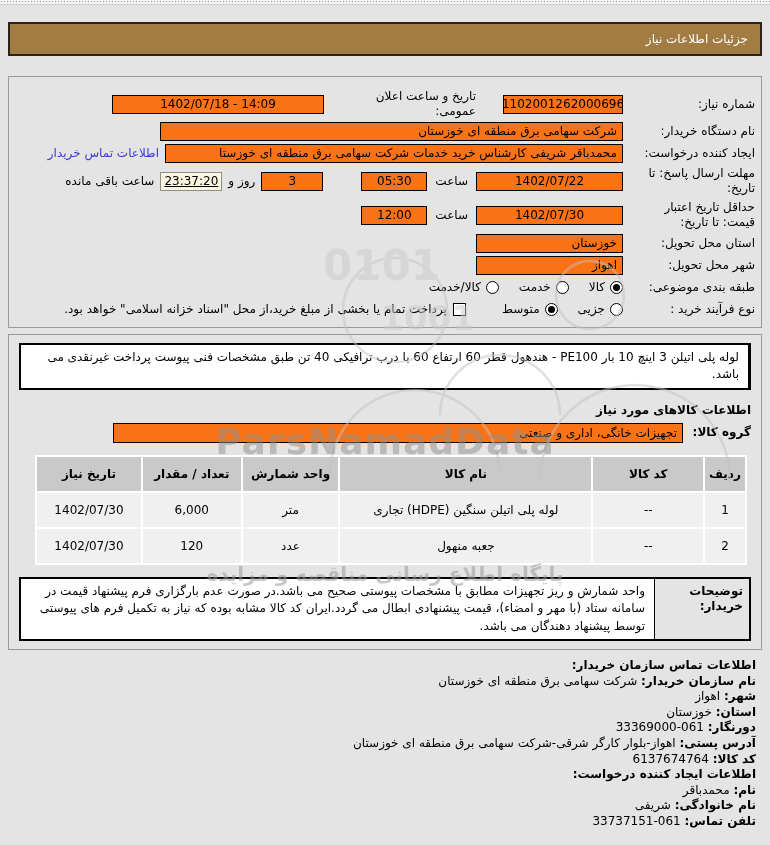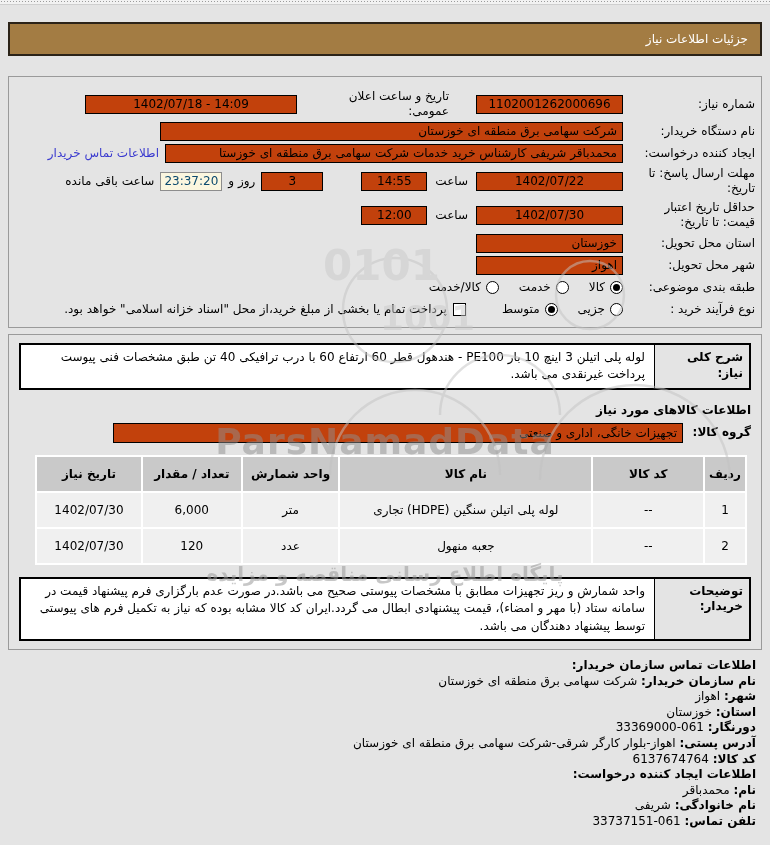--- a/index.html
+++ b/index.html
@@ -36,34 +36,34 @@
     border: 1px solid #9a9a9a;
     position: relative;
   }
   .panel1 { margin-top: 20px; padding: 10px 6px 6px; }
   .panel2 { margin-top: 6px; padding: 0 0 8px; }
   .row { display: flex; align-items: center; margin: 2px 0; min-height: 20px; }
   .row.tall { min-height: 32px; }
   .lab { text-align: right; padding-left: 8px; line-height: 1.25; }
   .w-lab { width: 132px; flex: 0 0 132px; }
   .box {
-    background: #c2410c;
+    background: #f97316;
     border: 1px solid #000;
     height: 19px;
     display: flex;
     align-items: center;
     padding: 0 5px;
     overflow: hidden;
     white-space: nowrap;
     position: relative;
     z-index: 2;
   }
   .center { justify-content: center; }
   .ltr { direction: ltr; unicode-bidi: embed; }
-  .countdown { background: #fbf6df; border: 1px solid #8d8d8d; color: #0c4a6e; }
+  .countdown { background: #fbf6df; border: 1px solid #8d8d8d; color: #000000; text-decoration: underline; }
   .link { color: #3a3acf; cursor: pointer; white-space: nowrap; margin-right: 6px; }
   .sp { display: inline-block; }
   .radio {
     width: 13px; height: 13px; flex: 0 0 13px;
     border: 1px solid #000; border-radius: 50%;
     background: #fff; display: inline-flex;
     align-items: center; justify-content: center;
     margin-left: 5px;
   }
   .radio.checked::after { content: ""; width: 7px; height: 7px; border-radius: 50%; background: #000; }
@@ -130,21 +130,21 @@
 
 <div class="dotted-strip"></div>
 
 <div class="title-bar">
   <span>جزئیات اطلاعات نیاز</span>
 </div>
 
 <div class="panel panel1">
   <div class="row">
     <span class="lab w-lab">شماره نیاز:</span>
-    <div class="box center ltr" style="width:147px">
+    <div class="box center ltr" style="width:120px">
         <span>1102001262000696</span>
       </div>
     <span class="sp" style="width:27px"></span>
     <span class="lab" style="width:152px">تاریخ و ساعت اعلان عمومی:</span>
     <div class="box center" style="width:212px">
         <span class="ltr">1402/07/18 - 14:09</span>
       </div>
   </div>
 
   <div class="row">
@@ -162,21 +162,21 @@
     <span class="link">اطلاعات تماس خریدار</span>
   </div>
 
   <div class="row tall">
     <span class="lab w-lab">مهلت ارسال پاسخ: تا تاریخ:</span>
     <div class="box center ltr" style="width:147px">
         <span>1402/07/22</span>
       </div>
     <span class="lab" style="padding:0 8px">ساعت</span>
     <div class="box center ltr" style="width:66px">
-        <span>14:55</span>
+        <span>05:30</span>
       </div>
     <span class="sp" style="width:38px"></span>
     <div class="box center" style="width:62px">
         <span>3</span>
       </div>
     <span class="lab" style="padding:0 6px">روز و</span>
     <div class="box center countdown" style="width:62px">
         <span class="ltr">23:37:20</span>
       </div>
     <span class="lab" style="padding:0 6px">ساعت باقی مانده</span>
@@ -234,21 +234,20 @@
       <span>متوسط</span>
     </span>
     <span class="sp" style="width:16px"></span>
     <span class="checkbox"></span>
     <span>پرداخت تمام یا بخشی از مبلغ خرید،از محل "اسناد خزانه اسلامی" خواهد بود.</span>
   </div>
 </div>
 
 <div class="panel panel2">
   <div class="blackbox">
-    <span class="bb-label">شرح کلی نیاز:</span>
     <div class="bb-content">لوله پلی اتیلن 3 اینچ 10 بار PE100 - هندهول قطر 60 ارتفاع 60 با درب ترافیکی 40 تن طبق مشخصات فنی پیوست پرداخت غیرنقدی می باشد.</div>
   </div>
 
   <div class="section-head">اطلاعات کالاهای مورد نیاز</div>
 
   <div class="goods-row">
     <span class="lab">گروه کالا:</span>
     <div class="box goods-box">
         <span>تجهیزات خانگی، اداری و صنعتی</span>
       </div>

